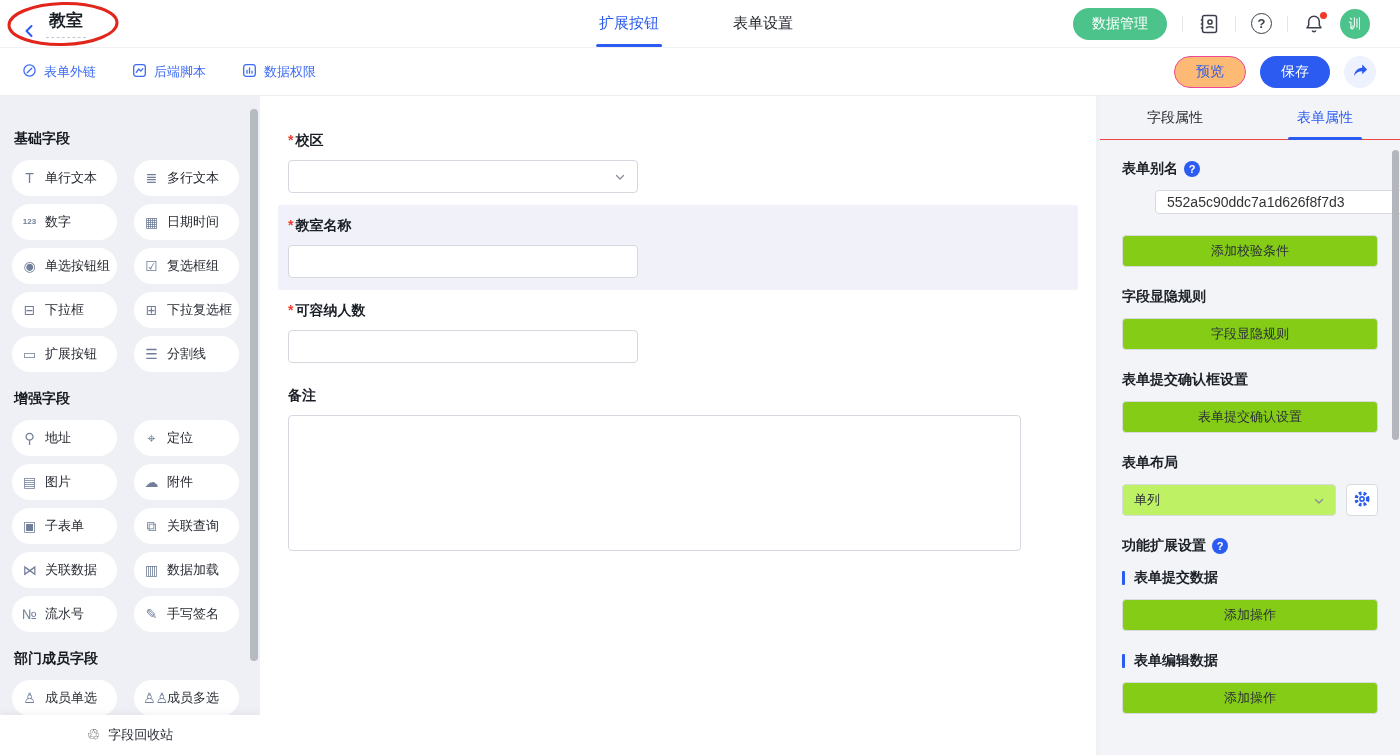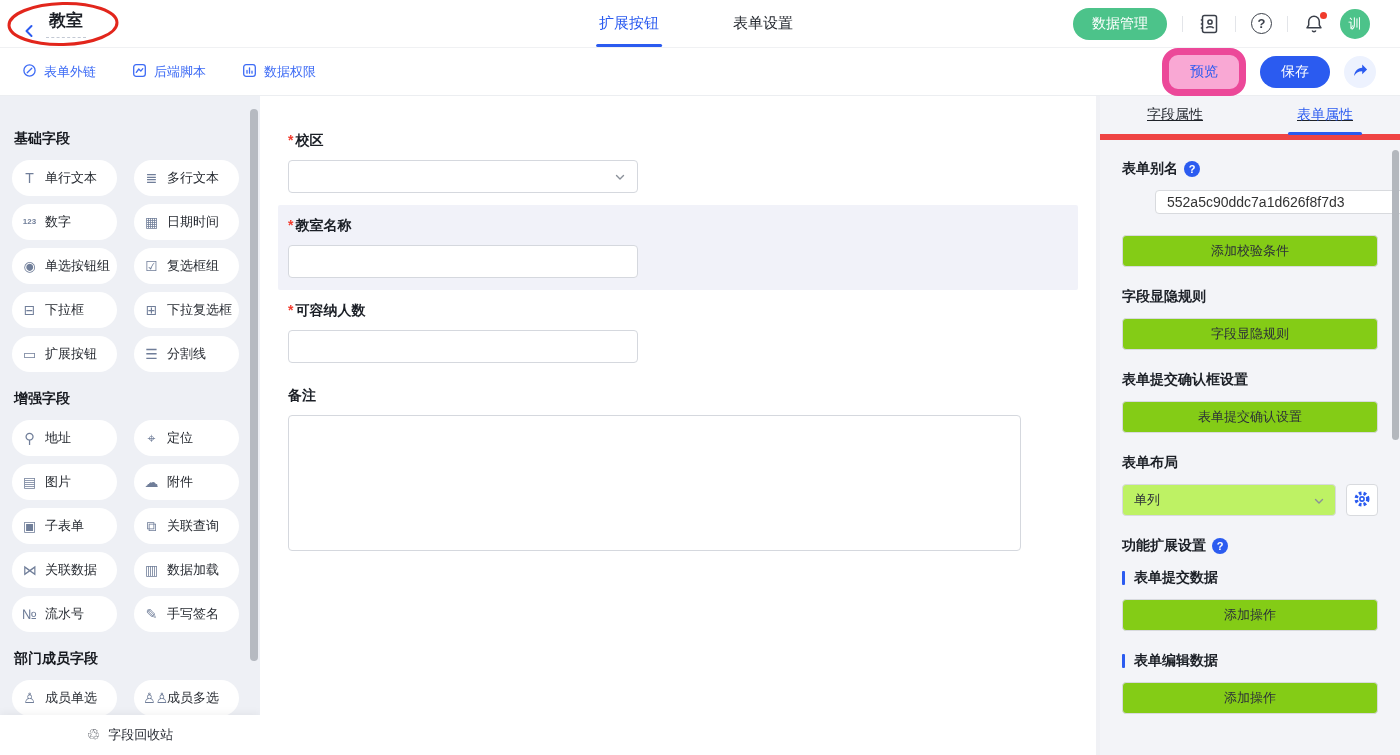--- a/index.html
+++ b/index.html
@@ -21,21 +21,21 @@
   .hicon { display:flex; align-items:center; justify-content:center; cursor:pointer; color:#3a3f49; position:relative; }
   .help-circle { width:21px; height:21px; border:1.6px solid #3a3f49; border-radius:50%; font-size:13px; font-weight:700; display:flex; align-items:center; justify-content:center; }
   .help-circle::after { content:"?"; }
   .bell-dot { position:absolute; top:-1px; right:-2px; width:7px; height:7px; border-radius:50%; background:#f03b2c; }
   .avatar { width:30px; height:30px; border-radius:50%; background:#4cc38a; color:#fff; font-size:13px; display:flex; align-items:center; justify-content:center; cursor:pointer; }
 
   
   .toolbar { height:48px; border-bottom:1px solid #eceef1; display:flex; align-items:center; padding:0 24px 0 22px; background:#fff;justify-content:flex-end; }
   .tlink { display:flex; align-items:center; gap:7px; color:#3d6bf5; font-size:13px; margin-right:36px; cursor:pointer; background:none; border:none; font-family:inherit; }
   .tool-right { margin-left:auto; display:flex; gap:14px; align-items:center; }
-  .btn-outline { height:48px; padding:0 21px; border-radius:16px; border:7px solid #ec4899; color:#2b5bf0; background:#f9a8d4; font-size:14px; cursor:pointer; font-family:inherit; }
+  .btn-outline { height:32px; padding:0 21px; border-radius:16px; border:1px solid #ec4899; color:#2b5bf0; background:#fdba74; font-size:14px; cursor:pointer; font-family:inherit; }
   .btn-primary { height:32px; padding:0 21px; border-radius:16px; border:none; color:#fff; background:#2b5bf0; font-size:14px; cursor:pointer; font-family:inherit; }
   .btn-share { width:32px; height:32px; border-radius:50%; background:#edf2fe; border:none; display:flex; align-items:center; justify-content:center; cursor:pointer; }
 
   
   .app-body { display:flex; height:659px; }
 
   
   .sidebar { width:260px; background:#eef0f5; position:relative; overflow:hidden; flex:none; }
   .sidebar-inner { padding:24px 12px 0; }
   .sec-title { font-size:14px; font-weight:700; color:#171a20; margin:10px 0 12px 2px; }
@@ -53,21 +53,21 @@
   .frow.hl { background:#f1f2f9; }
   .flabel { font-size:14px; font-weight:700; color:#1b1f26; margin-bottom:10px; }
   .flabel .star { color:#f23c2e; margin-right:2px; }
   .fc-box { width:350px; height:33px; border:1px solid #d5d8de; border-radius:4px; background:#fff; position:relative; }
   .fc-box .chev { position:absolute; right:11px; top:10px; }
   .fc-input { width:350px; height:33px; border:1px solid #d5d8de; border-radius:4px; background:#fff; font-family:inherit; padding:0 10px; font-size:14px; }
   .fc-textarea { width:733px; height:136px; border:1px solid #d5d8de; border-radius:4px; background:#fff; resize:none; font-family:inherit; padding:8px 10px; font-size:14px; }
 
   
   .rpanel { width:300px; background:#f3f4f8; position:relative; flex:none; overflow:hidden; }
-  .rtabs { height:44px; display:flex; border-bottom:6px solid #ef4444;text-decoration:underline; }
+  .rtabs { height:44px; display:flex; border-bottom:1px solid #ef4444; }
   .rtab { flex:1; display:flex; align-items:center; justify-content:center; font-size:14px; color:#23272e; position:relative; cursor:pointer; }
   .rtab.active { color:#2b5bf0; }
   .rtab.active::after { content:""; position:absolute; bottom:-1px; left:38px; right:38px; height:3px; background:#2b5bf0; border-radius:2px; }
   .rcontent { padding:20px 22px 0; }
   .pgroup { margin-bottom:21px; }
   .pgroup.tight { margin-bottom:14px; }
   .plabel { font-size:14px; font-weight:700; color:#1b1f26; margin-bottom:12px; display:flex; align-items:center; gap:6px; }
   .plabel .bluebar { width:3px; height:14px; background:#2b5bf0; border-radius:1px; margin-right:3px; }
   .help-badge { width:16px; height:16px; border-radius:50%; background:#2b5bf0; color:#fff; font-size:11px; font-weight:700; display:flex; align-items:center; justify-content:center; cursor:pointer; flex:none; }
   .help-badge::after { content:"?"; }

